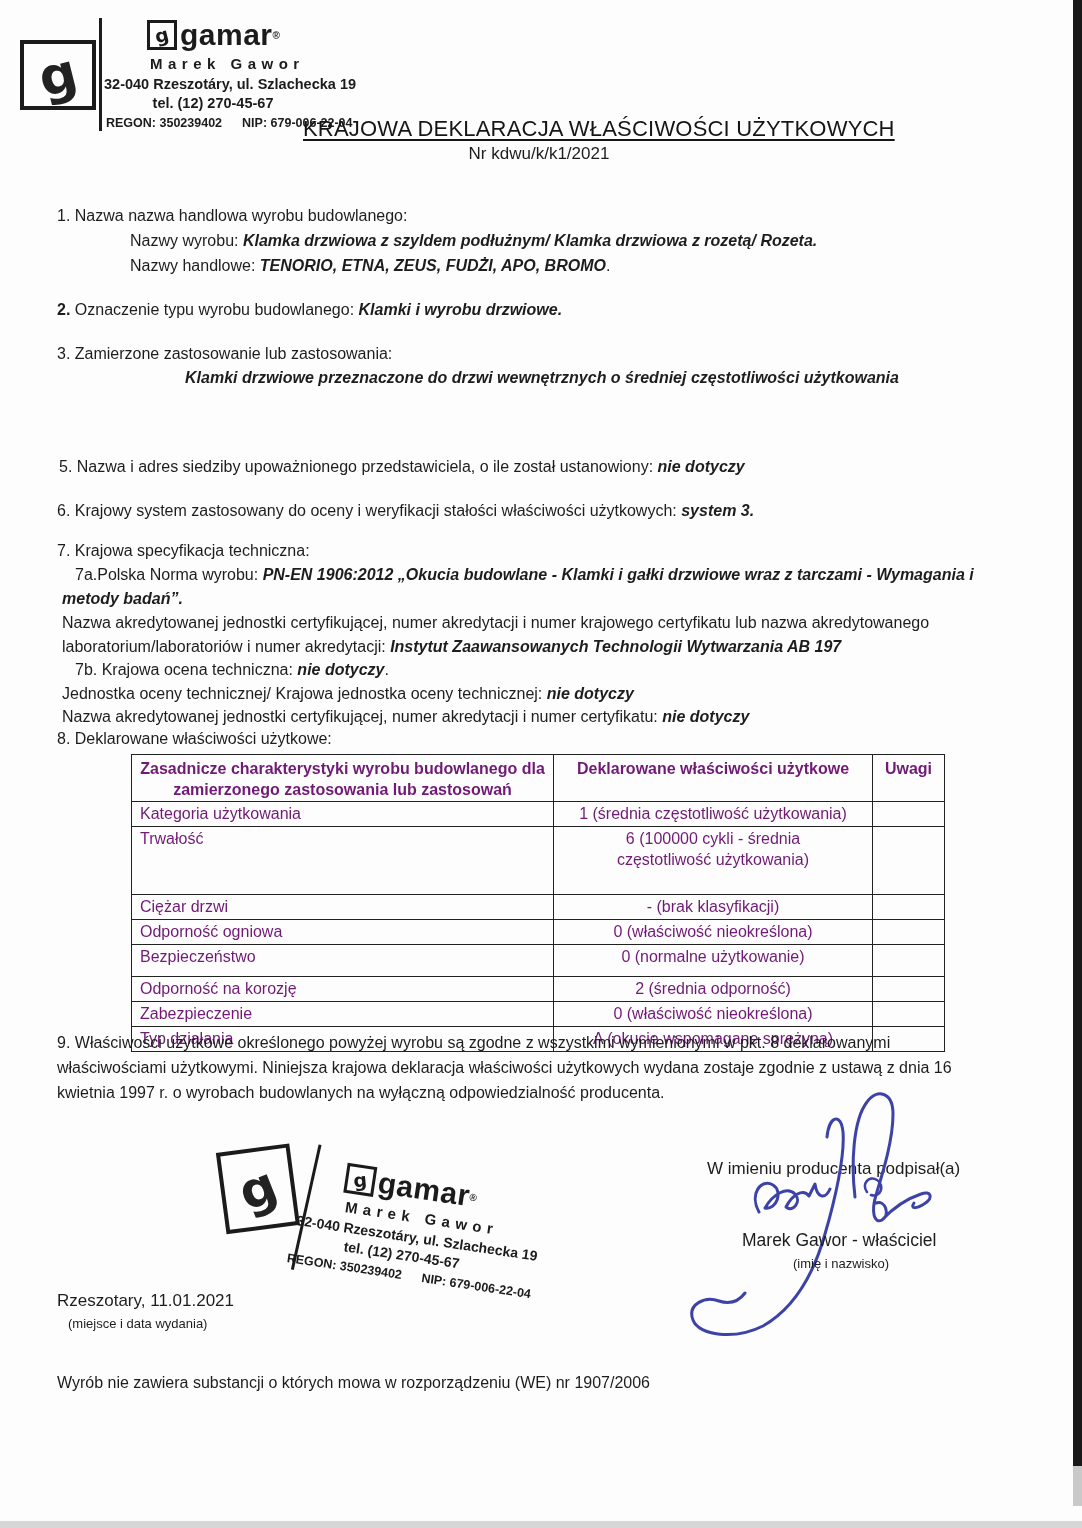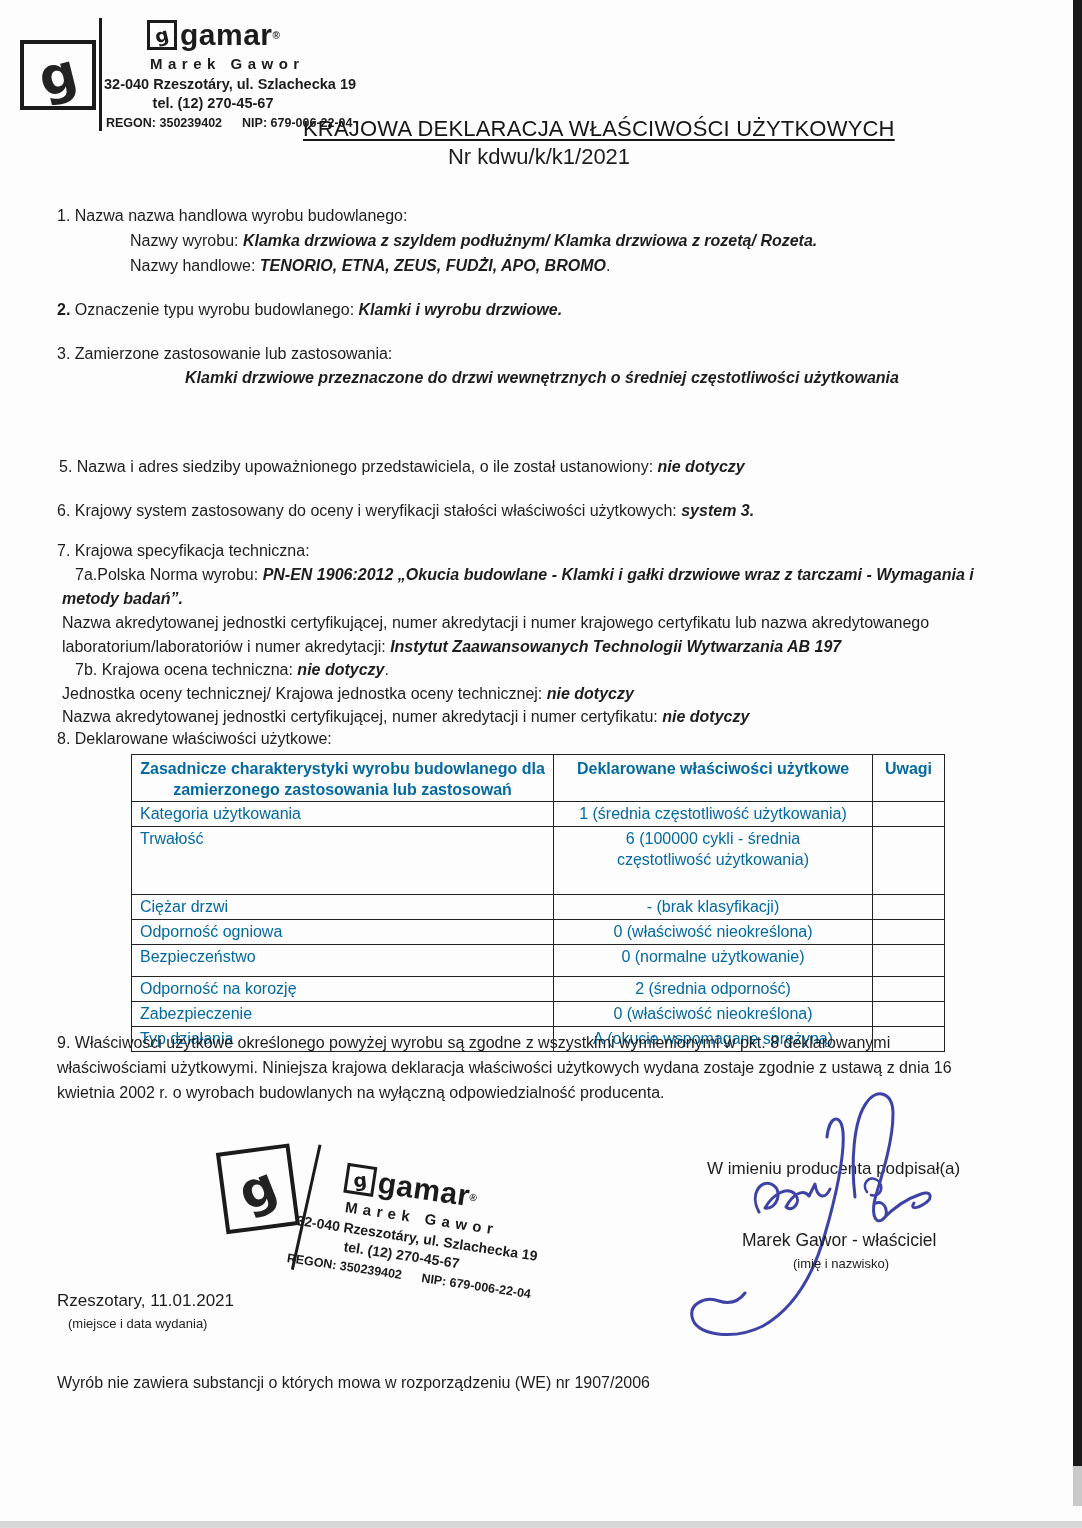--- a/index.html
+++ b/index.html
@@ -21,23 +21,23 @@
   .logorow{position:absolute;display:flex;align-items:center;white-space:nowrap;color:#1b1b1b;}
   .minibox{border:3px solid #1b1b1b;width:24px;height:24px;display:flex;align-items:center;justify-content:center;margin-right:3px;}
   .minibox .gglyph{font-family:"DejaVu Sans",sans-serif;font-weight:700;font-size:19px;transform:rotate(-14deg);line-height:1;}
   .brand{font-weight:700;font-size:30px;letter-spacing:.5px;line-height:1;}
   .regmark{font-size:10px;vertical-align:14px;font-weight:700;}
   .owner{position:absolute;font-weight:700;font-size:15px;letter-spacing:5.5px;white-space:nowrap;color:#1b1b1b;}
   .staddr{position:absolute;font-weight:700;font-size:14.5px;text-align:center;white-space:nowrap;color:#1b1b1b;}
   .stids{position:absolute;font-weight:700;font-size:12.5px;display:flex;gap:20px;white-space:nowrap;color:#1b1b1b;}
   
   .doc-title{position:absolute;font-size:22px;letter-spacing:.2px;text-decoration:underline;text-underline-offset:3px;white-space:nowrap;color:#151515;}
-  .doc-number{position:absolute;font-size:22px;text-align:center;white-space:nowrap;}
-  
-  table.decl{border-collapse:collapse;table-layout:fixed;width:813px;font-size:16px;color:#0369a1;}
+  .doc-number{position:absolute;font-size:17px;text-align:center;white-space:nowrap;}
+  
+  table.decl{border-collapse:collapse;table-layout:fixed;width:813px;font-size:16px;color:#701a75;}
   table.decl td,table.decl th{border:1.6px solid #222;padding:1px 6px;vertical-align:top;line-height:21px;}
   table.decl th{font-weight:700;text-align:center;padding-top:3px;}
   table.decl td.c1{text-align:left;padding-left:8px;}
   table.decl td.c2{text-align:center;}
   .small{font-size:13px;}
   .sig-svg{position:absolute;left:655px;top:1082px;}
 </style>
 </head>
 <body>
 
@@ -168,21 +168,21 @@
         <td class="c1">Typ działania</td>
         <td class="c2">A (okucie wspomagane sprężyną)</td>
         <td></td>
       </tr>
     </tbody>
       </table>
   </div>
 
   <div class="line abs" style="left:57px;top:1032px;">9. Właściwości użytkowe określonego powyżej wyrobu są zgodne z wszystkimi wymienionymi w pkt. 8 deklarowanymi</div>
   <div class="line abs" style="left:57px;top:1057px;">właściwościami użytkowymi. Niniejsza krajowa deklaracja właściwości użytkowych wydana zostaje zgodnie z ustawą z dnia 16</div>
-  <div class="line abs" style="left:57px;top:1082px;">kwietnia 2002 r. o wyrobach budowlanych na wyłączną odpowiedzialność producenta.</div>
+  <div class="line abs" style="left:57px;top:1082px;">kwietnia 1997 r. o wyrobach budowlanych na wyłączną odpowiedzialność producenta.</div>
 
   <div class="stamp" style="left:222px;top:1138px;width:310px;height:150px;transform:rotate(8.5deg);transform-origin:0 0;">
     <div class="gbox" style="left:6px;top:4px;width:66px;height:74px;transform:rotate(-16deg);">
       <span class="gglyph" style="font-size:50px;">g</span>
     </div>
     <div class="vline" style="left:92px;top:-8px;height:128px;transform:rotate(4deg);"></div>
     <div class="logorow" style="left:128px;top:6px;">
       <span class="minibox">
           <span class="gglyph">g</span>
         </span>

